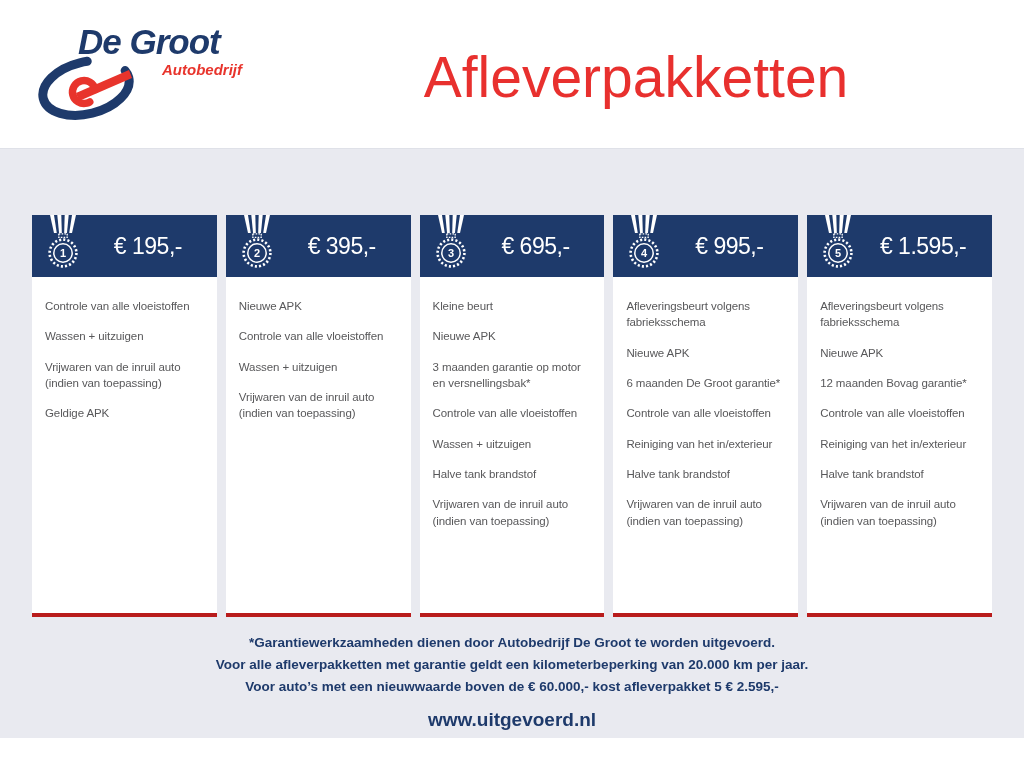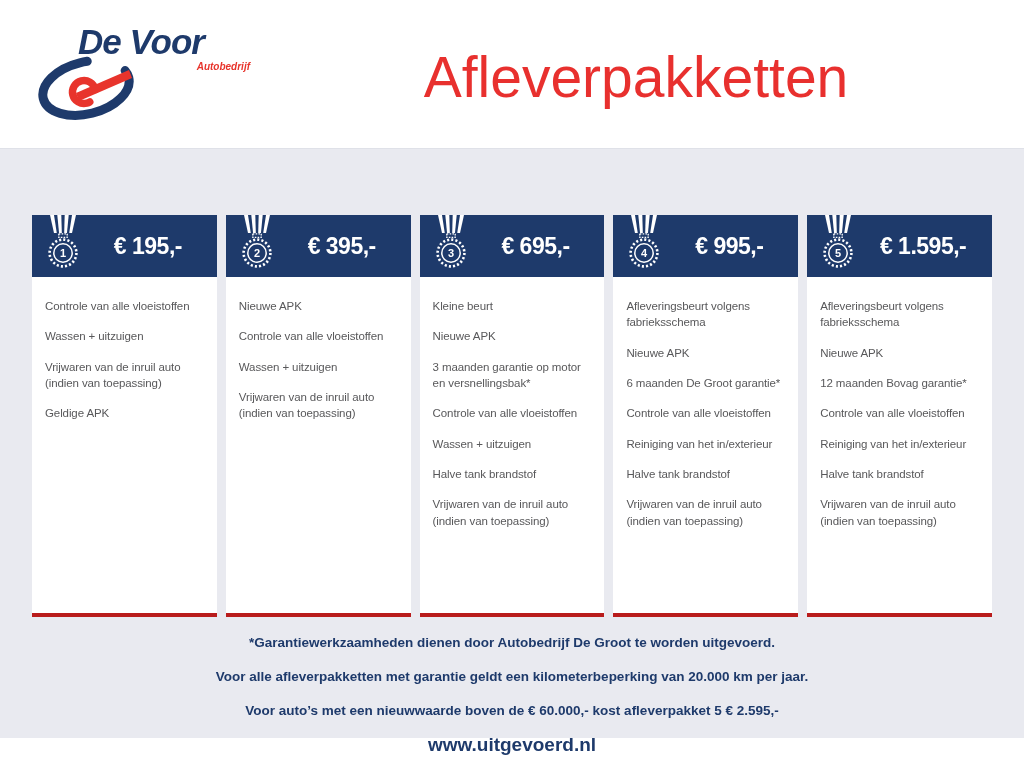--- a/index.html
+++ b/index.html
@@ -14,23 +14,23 @@
   
   .header { height: 148px; display: flex; align-items: center; }
   .logo { position: relative; flex: 0 0 auto; width: 214px; height: 104px; margin-left: 34px; }
   .logo-mark { position: absolute; left: 0; top: 24px; }
   .brand-name {
     position: absolute; left: 44px; top: 0;
     font-style: italic; font-weight: bold; font-size: 35px;
     letter-spacing: -1px; color: #1e3a6b; white-space: nowrap;
   }
   .brand-sub {
-    position: absolute; left: 16px; top: 39px; width: 200px;
+    position: absolute; left: 8px; top: 39px; width: 200px;
     text-align: right; font-style: italic; font-weight: bold;
-    font-size: 10px; color: #e8342c;
+    font-size: 15px; color: #e8342c;
   }
   .page-title {
     flex: 1; text-align: center; margin: 0; padding-top: 6px;
     color: #e8302e; font-size: 57px; font-weight: normal;
   }
 
   
   .band {
     height: 590px; background: #e9eaf0;
     border-top: 1px solid #dfe1e8;
@@ -40,38 +40,38 @@
   .cards { display: flex; gap: 9px; margin: 0 32px; }
   .card { flex: 1 1 0; width: 185px; }
   .card-header {
     background: #1e3a6b; height: 62px;
     display: flex; align-items: flex-start;
   }
   .medal { margin-left: 11px; flex: 0 0 auto; }
   .price {
     flex: 1; align-self: stretch;
     display: flex; align-items: center; justify-content: center;
-    color: #ffffff; font-weight: bold; font-size: 23px;
+    color: #ffffff; font-weight: normal; font-size: 23px;
     letter-spacing: -0.5px; padding-right: 4px;
   }
   .card-body {
     background: #ffffff; height: 340px;
     padding: 21px 12px 0 13px;
     border-bottom: 4px solid #b91c1c;
   }
   .features { list-style: none; margin: 0; padding: 0; }
   .feature {
     font-size: 11.5px; line-height: 1.42; letter-spacing: -0.1px;
     color: #58585a; margin-bottom: 14px;
   }
 
   
   .footnotes { margin-top: 15px; text-align: center; }
   .footnote {
-    margin: 12px; color: #1e3a6b;
+    margin: 0; color: #1e3a6b;
     font-size: 13.5px; font-weight: bold; line-height: 22px;
   }
   .website {
     margin-top: 11px; text-align: center;
     color: #1e3a6b; font-weight: bold; font-size: 19px;
     text-decoration: none; display: block;
   }
 </style>
 </head>
 <body>
@@ -82,21 +82,21 @@
     <div class="logo">
       <svg class="logo-mark" width="104" height="76" viewBox="0 0 104 76">
         <g transform="rotate(-14 52 42)">
           <ellipse cx="52" cy="42" rx="44" ry="26" fill="none" stroke="#1e3a6b" stroke-width="9" stroke-linecap="round" pathLength="100" stroke-dasharray="82 18" stroke-dashoffset="3.5"></ellipse>
         </g>
         <g transform="rotate(-14 50 46)">
           <circle cx="50" cy="46" r="11.5" fill="none" stroke="#e8342c" stroke-width="7.5" stroke-linecap="round" pathLength="100" stroke-dasharray="80 20" stroke-dashoffset="79.5"></circle>
         </g>
         <polygon points="42,47 95,24 98,32 45,55" fill="#e8342c"></polygon>
       </svg>
-      <div class="brand-name">De Voor</div>
+      <div class="brand-name">De Groot</div>
       <div class="brand-sub">Autobedrijf</div>
     </div>
     <h1 class="page-title">Afleverpakketten</h1>
   </header>
 
   <section class="band">
     <div class="cards" id="cards">
   <div class="card">
     <div class="card-header">
       <svg class="medal" width="40" height="56" viewBox="0 0 40 56">

